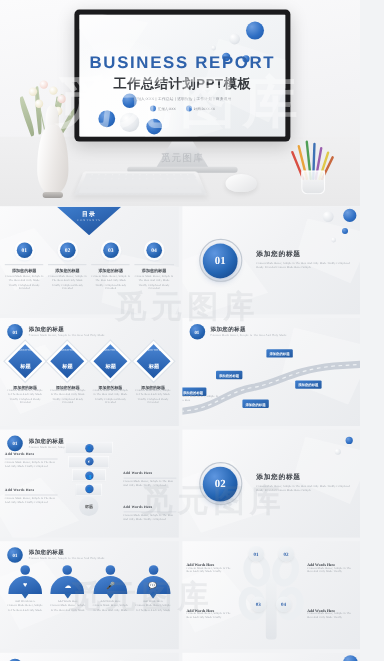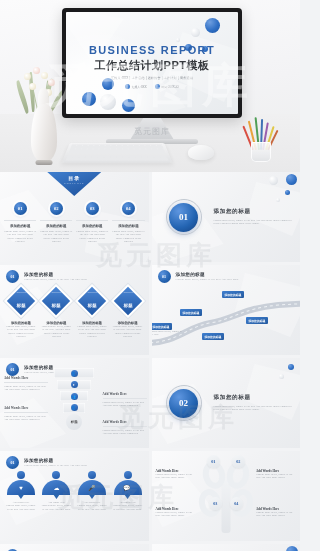--- a/index.html
+++ b/index.html
@@ -79,21 +79,21 @@
   
   .facet{ position:absolute; background:rgba(255,255,255,.55); }
   .ball{ position:absolute; border-radius:50%; }
   .ball.blue{ background:radial-gradient(circle at 32% 28%,#6f9fe0,#2f6fc4 55%,#1d55a3 100%); }
   .ball.white{ background:radial-gradient(circle at 32% 28%,#ffffff,#e6e9ed 60%,#ced3d9 100%); }
 
   .slide-title-wrap{
     position:absolute; left:0; right:0; top:32px; text-align:center;
   }
   .eng-title{
-    font-size:11px; letter-spacing:1.4px; color:#2f62ab; font-weight:600;
+    font-size:14px; letter-spacing:1.4px; color:#2f62ab; font-weight:600;
   }
   .cn-title{
     margin-top:2px; font-size:11px; font-weight:700; color:#35383d; letter-spacing:.5px;
   }
   .sub-line{
     margin-top:3px; font-size:3.2px; color:#8b8f95; letter-spacing:.2px; transform:scale(.96);
   }
   .tag-row{ margin-top:4px; display:flex; justify-content:center; gap:8px; }
   .tag{
     display:flex; align-items:center; gap:2px; font-size:2.8px; color:#8b8f95;

